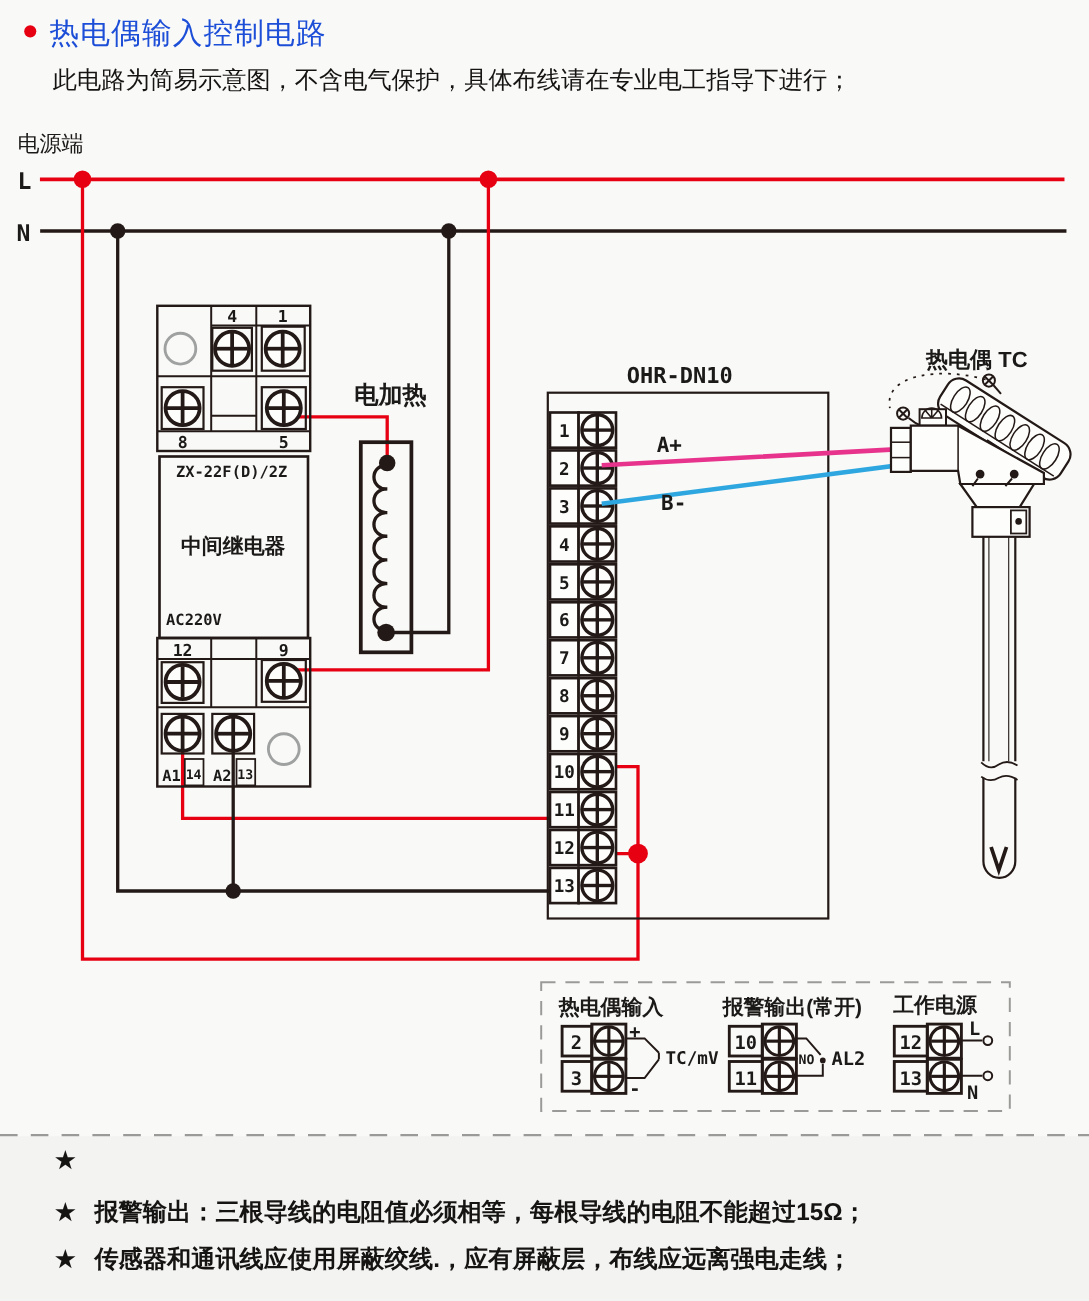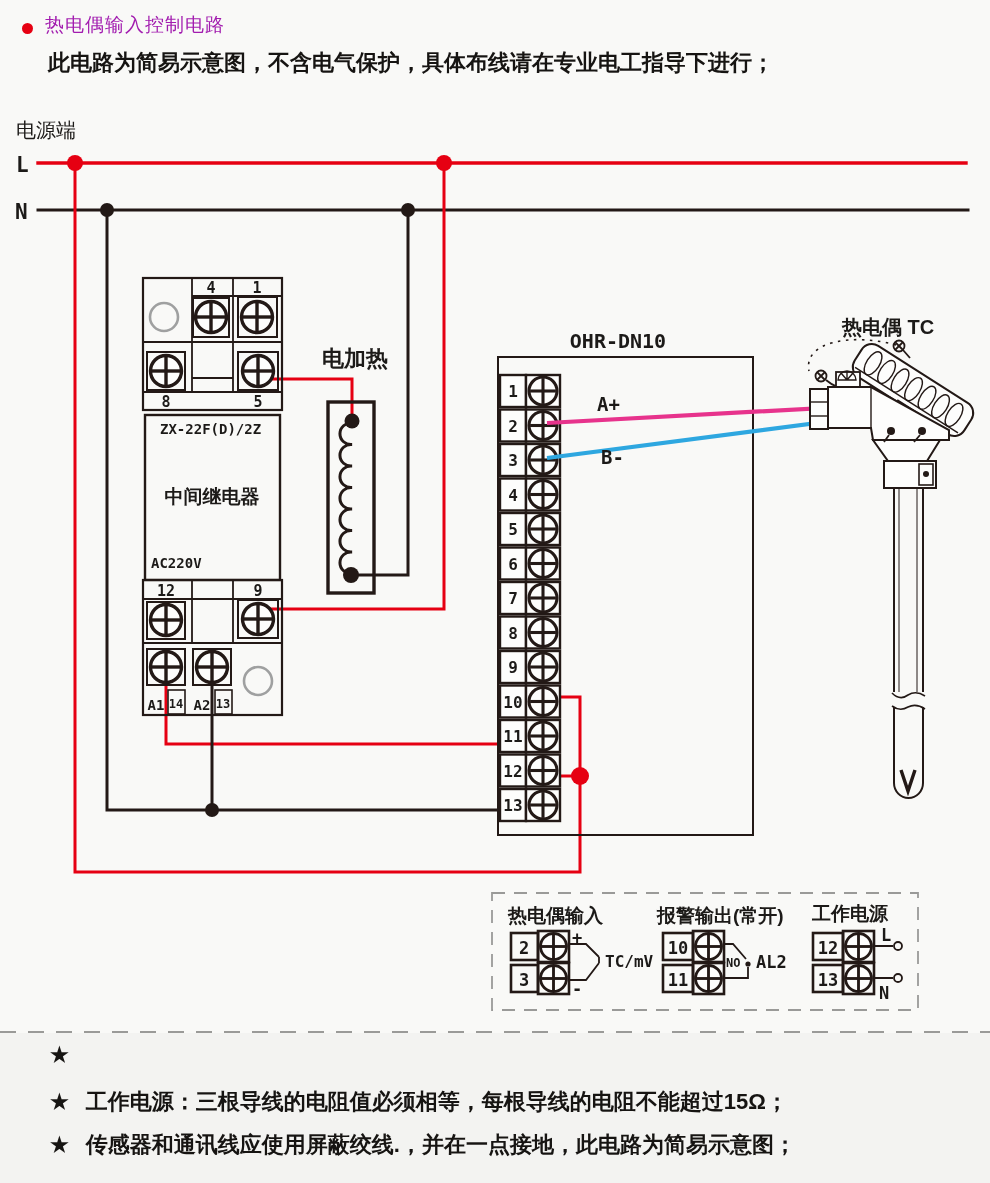--- a/index.html
+++ b/index.html
@@ -5,22 +5,22 @@
   :root{
     --line-red:#e60012; --wire-pink:#e7338c; --wire-blue:#2ea7e0; --ink:#231916;
   }
   html,body{margin:0;padding:0;}
   body{width:990px;height:1183px;background:#f9f9f7;font-family:"Liberation Sans",sans-serif;color:#1d1b19;position:relative;overflow:hidden;}
   .stage{position:absolute;inset:0;width:990px;height:1183px;}
   
   .hdr{position:absolute;left:20px;top:12px;width:950px;}
   .hdr-row{display:flex;align-items:flex-start;}
   .bullet{width:11px;height:11px;border-radius:50%;background:var(--line-red);margin:11px 12px 0 2px;flex:0 0 auto;}
-  .title{font-size:19px;font-weight:500;letter-spacing:1px;color:#a21caf;}
-  .subtitle{font-size:22px;font-weight:bold;margin:10px 0 0 28px;color:#161412;}
+  .title{font-size:27px;font-weight:500;letter-spacing:1px;color:#1d4ed8;}
+  .subtitle{font-size:22px;font-weight:normal;margin:10px 0 0 28px;color:#161412;}
   
   .notes-bg{position:absolute;left:0;top:1033px;width:990px;height:150px;background:#f3f3f1;}
   .note{position:absolute;left:50px;width:920px;display:flex;align-items:baseline;font-weight:bold;font-size:22px;color:#161412;}
   .note .star{font-size:21px;margin-right:17px;}
   
   .w-red{stroke:var(--line-red);stroke-width:3;fill:none;stroke-linecap:square;}
   .w-red4{stroke:var(--line-red);stroke-width:3.4;fill:none;stroke-linecap:square;}
   .w-blk{stroke:var(--ink);stroke-width:3;fill:none;stroke-linecap:square;}
   .dot-red{fill:var(--line-red);stroke:none;}
   .dot-blk{fill:var(--ink);stroke:none;}
@@ -46,25 +46,25 @@
     </div>
     <div class="subtitle">此电路为简易示意图，不含电气保护，具体布线请在专业电工指导下进行；</div>
   </div>
 
   <div class="notes-bg"></div>
   <div class="note" style="top:1043px;">
     <span class="star">★</span>
   </div>
   <div class="note" style="top:1087px;">
     <span class="star">★</span>
-    <span>工作电源：三根导线的电阻值必须相等，每根导线的电阻不能超过15Ω；</span>
+    <span>报警输出：三根导线的电阻值必须相等，每根导线的电阻不能超过15Ω；</span>
   </div>
   <div class="note" style="top:1130px;">
     <span class="star">★</span>
-    <span>传感器和通讯线应使用屏蔽绞线.，并在一点接地，此电路为简易示意图；</span>
+    <span>传感器和通讯线应使用屏蔽绞线.，应有屏蔽层，布线应远离强电走线；</span>
   </div>
 
   <svg class="stage" width="990" height="1183" viewBox="0 0 990 1183">
     <defs>
       <g id="screw">
         <circle r="10" fill="#fdfdfc" stroke="#231916" stroke-width="2.2"></circle>
         <line x1="-9.2" y1="0" x2="9.2" y2="0" stroke="#231916" stroke-width="2.2"></line>
         <line x1="0" y1="-9.2" x2="0" y2="9.2" stroke="#231916" stroke-width="2.2"></line>
       </g>
     </defs>

